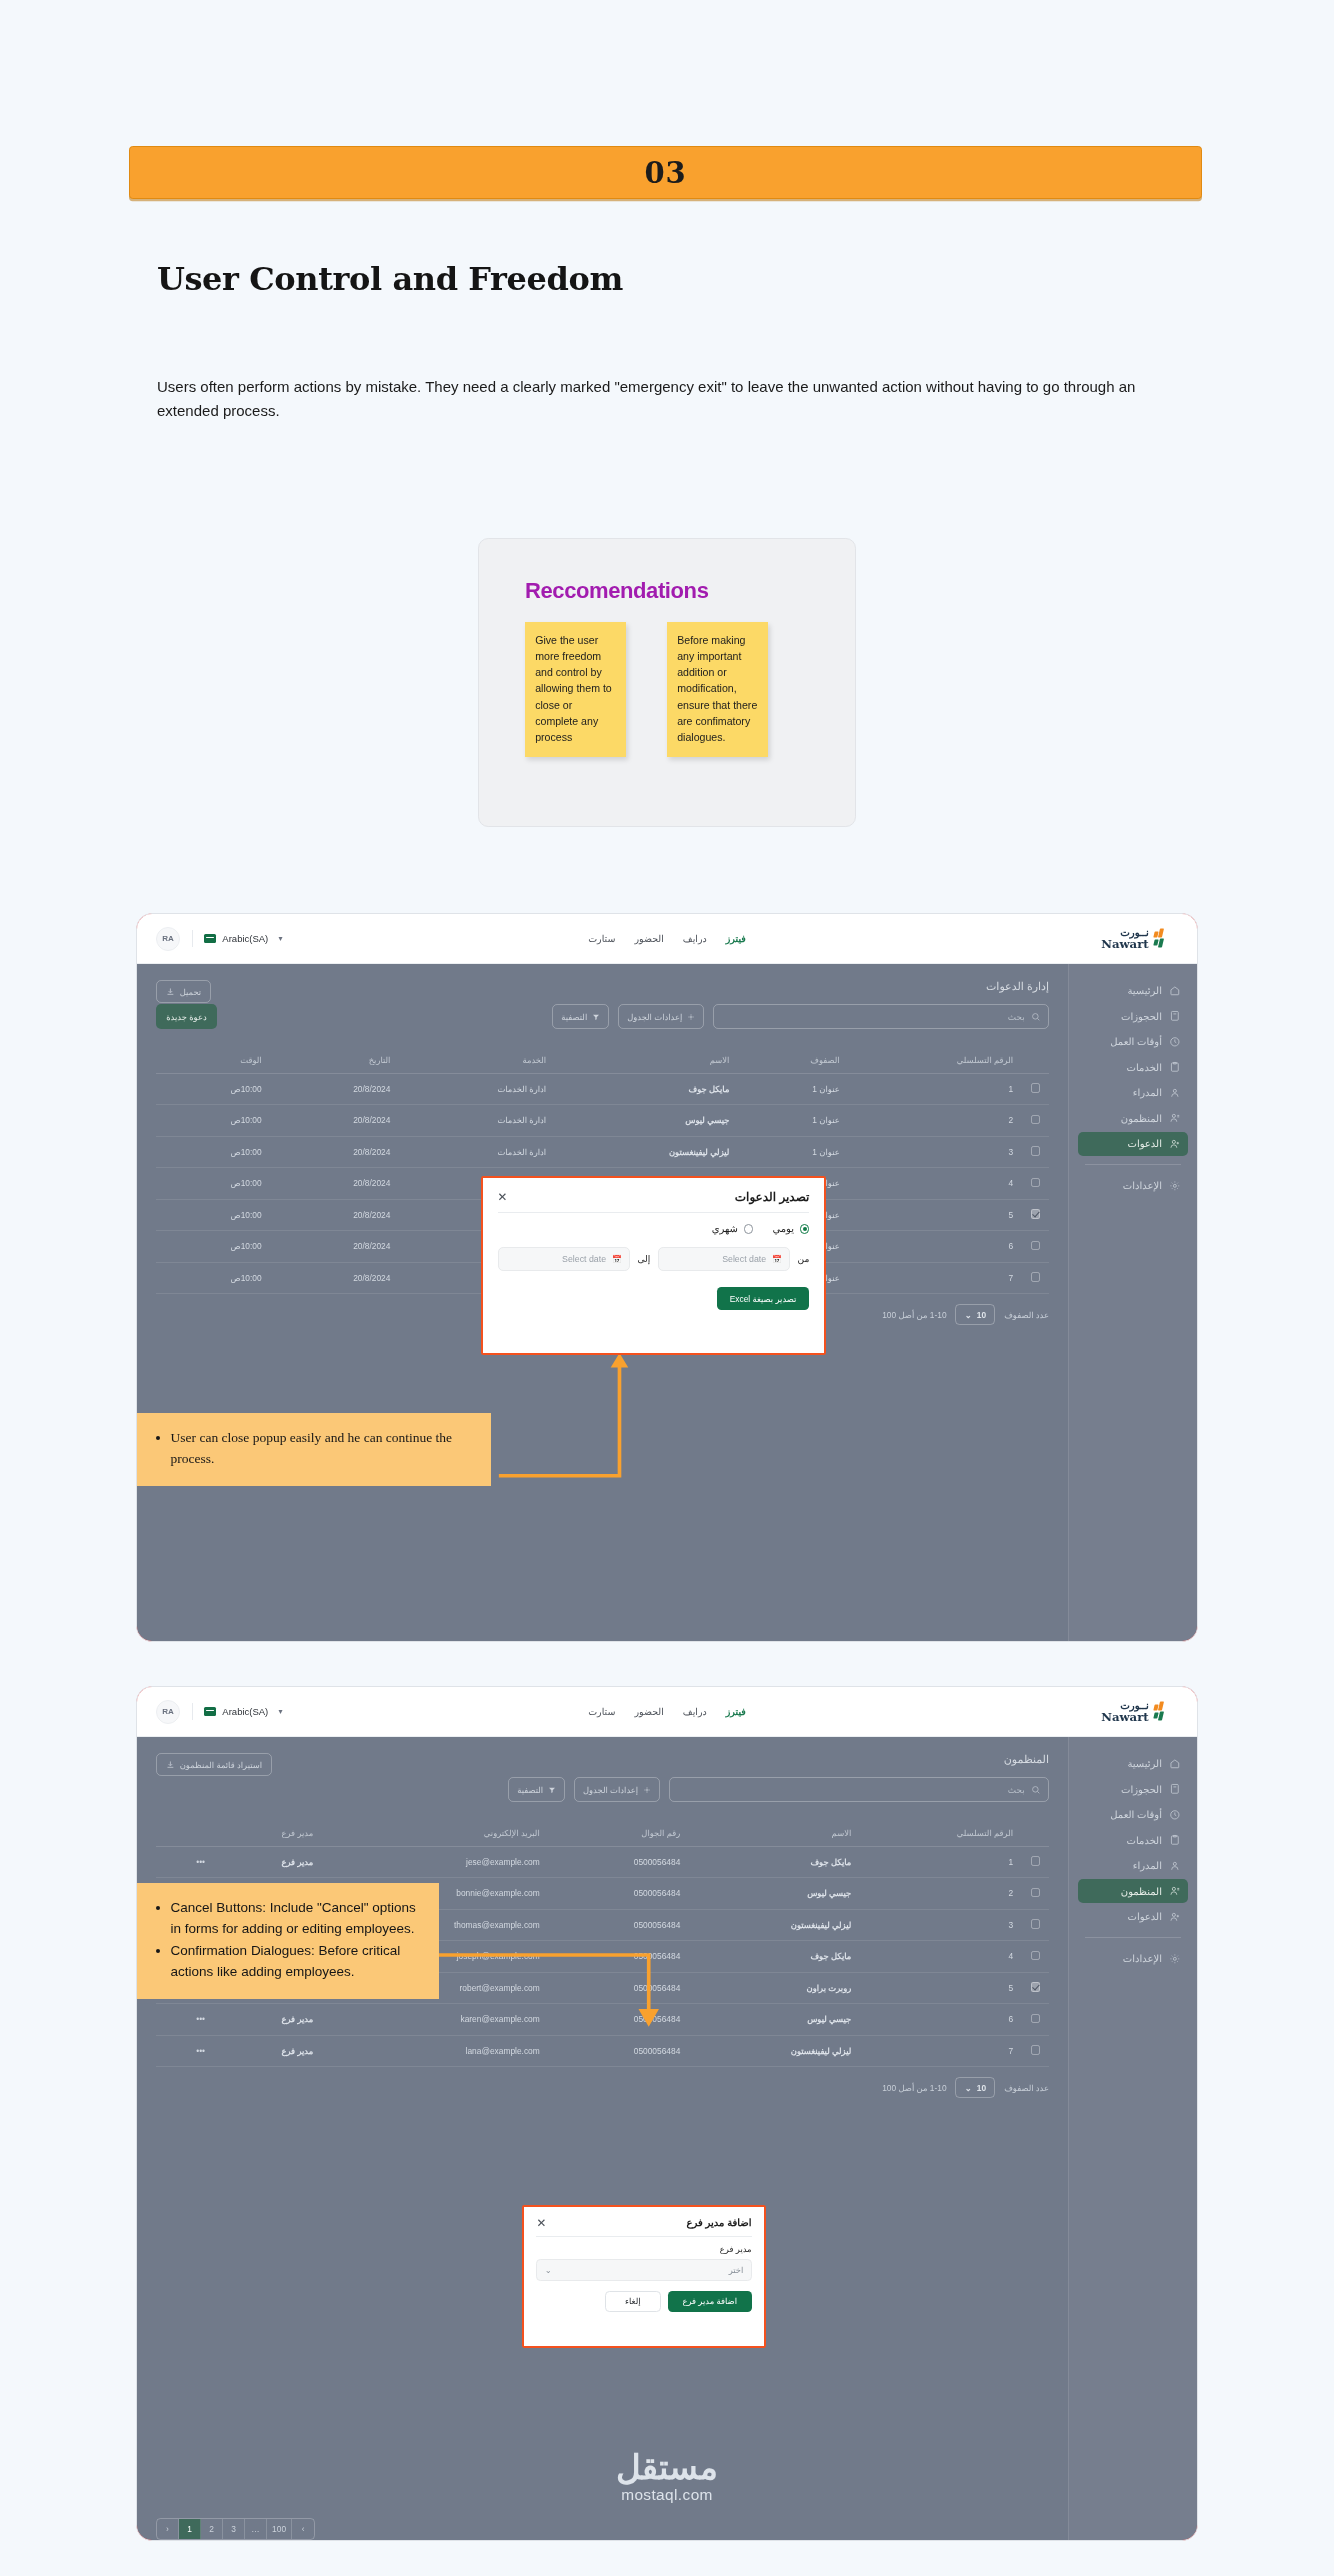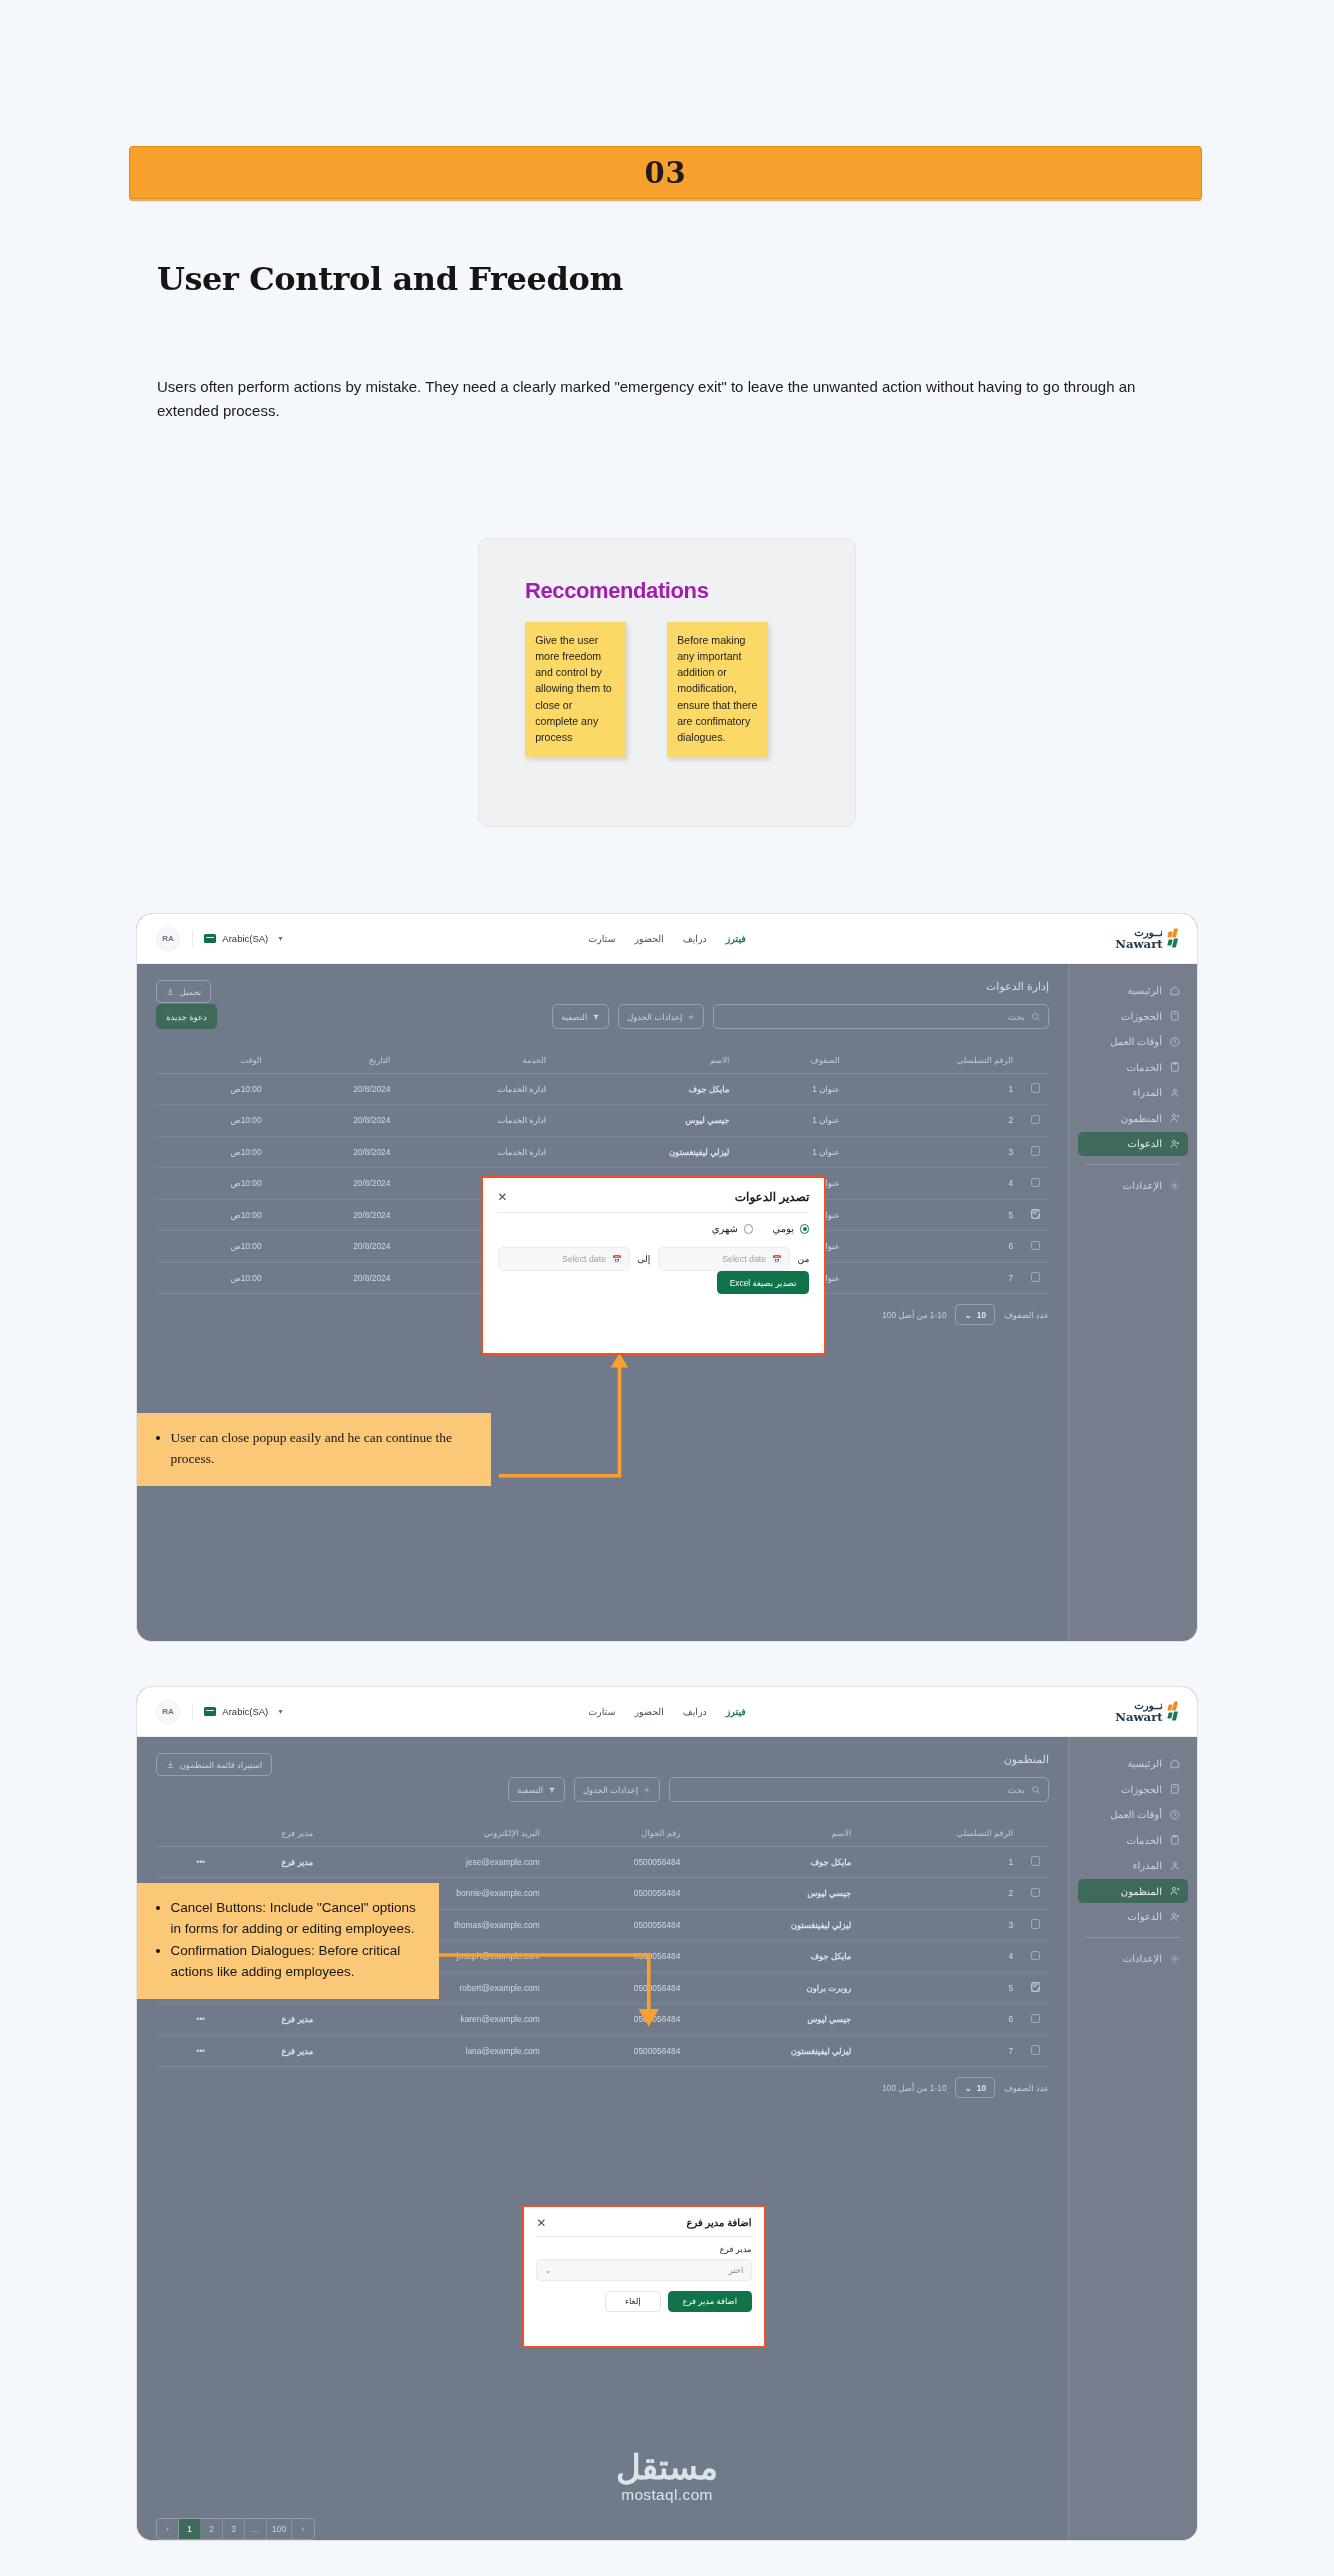--- a/index.html
+++ b/index.html
@@ -115,21 +115,21 @@
 
   .navlinks {
     position: absolute; left: 50%; transform: translateX(-50%);
     display: flex; gap: 19px; align-items: center;
     direction: rtl;
   }
   .navlinks a { font-size: 9.5px; color: #4a4f57; text-decoration: none; }
   .navlinks a.active { color: #1a7a4f; font-weight: 700; }
 
   .brand {
-    position: absolute; right: 19px; top: 50%; transform: translateY(-50%);
+    position: absolute; right: 33px; top: 50%; transform: translateY(-50%);
     display: flex; align-items: center; gap: 5.1px;
   }
   .brand-txt { text-align: right; line-height: 1.05; }
   .brand-ar { font-size: 10.2px; color: #20364c; font-weight: 700; letter-spacing: 0.7px;}
   .brand-en { font-size: 11.7px; color: #20364c; font-weight: 700; font-family: "DejaVu Serif", serif;}
   .brand-mark { width: 10.2px; height: 19px; position: relative; }
   .brand-mark i { position: absolute; display: block; border-radius: 0.7px; }
   .brand-mark i:nth-child(1){ left:5.1px; top:0; width:3.7px; height:8.8px; background:#f28b20; transform:skewX(-13deg);}
   .brand-mark i:nth-child(2){ left:5.1px; top:9.5px; width:3.7px; height:8.8px; background:#1a7a4f; transform:skewX(-13deg);}
   .brand-mark i:nth-child(3){ left:0px; top:2.9px; width:3.7px; height:5.9px; background:#f28b20; transform:skewX(-13deg);}
@@ -262,21 +262,21 @@
   .date-row { display: flex; align-items: center; gap: 7.3px; margin-top: 13px; font-size: 9.1px; color: #1d1d1d; }
   .date-in {
     flex: 1; height: 24px; background: #f6f7f8; border: 0.7px solid #e8eaec; border-radius: 5.1px;
     display: flex; align-items: center; gap: 5.9px; padding: 0 7.3px; font-size: 8.8px; color: #9aa1a9;
   }
   .cal-ico { font-size: 8px; color: #5c636b; }
   .green-btn {
     background: #11734a; color: #fff; border: none; border-radius: 4.4px;
     height: 23px; padding: 0 13px; font-size: 8.4px; font-family: inherit; cursor: pointer;
   }
-  .m1 .green-btn { margin-top: 0; }
+  .m1 .green-btn { margin-top: 16px; }
   .ghost-btn {
     background: #fff; color: #22262b; border: 0.7px solid #dfe3e7; border-radius: 4.4px;
     height: 21px; padding: 0 19px; font-size: 8.4px; font-family: inherit; cursor: pointer;
   }
   .field-lbl { font-size: 8.4px; color: #1d1d1d; margin-bottom: 4.4px; }
   .select-in {
     height: 22px; background: #f6f7f8; border: 0.7px solid #e8eaec; border-radius: 4.4px;
     display: flex; align-items: center; justify-content: space-between;
     padding: 0 7.3px; font-size: 8.4px; color: #878f98;
   }

